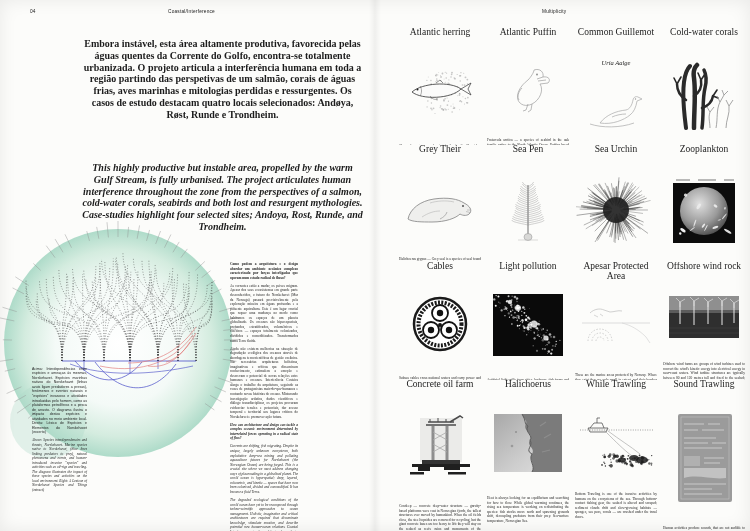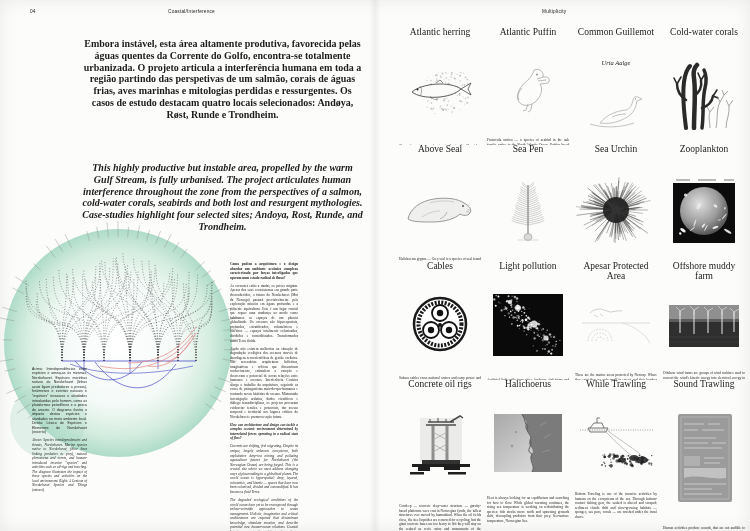--- a/index.html
+++ b/index.html
@@ -379,21 +379,21 @@
               <path d="M46,68 C46,62 44,58 46,52 M46,52 L43,47 M46,52 L50,47"></path>
             </g>
           </svg>
         </div>
         <div class="cap">
             <div class="micro">Lophelia pertusa builds reef structures in the cold, dark waters of the Norwegian shelf, growing only millimetres a year over thousands of years. The reefs shelter hundreds of species, from redfish to squat lobsters. Large areas have been crushed by bottom trawling before ever being mapped; ocean acidification now dissolves the exposed skeletons.</div>
           </div>
       </div>
 
       <div class="card">
-        <h3 class="card-title">Above Seal</h3>
+        <h3 class="card-title">Grey Their</h3>
         <div class="fig">
           <svg viewBox="0 0 80 58" width="80" height="58">
             <path d="M8,42 C10,32 20,24 34,22 C48,20 58,22 64,26 C70,29 72,33 70,36 C68,39 63,39 60,37 C56,41 46,45 32,45 C22,45 12,45 8,42 Z" fill="#efefed" stroke="#8f8f8f" stroke-width="0.9"></path>
             <path d="M30,26 C36,24 46,23 54,25 M22,40 C28,36 34,34 40,34" fill="none" stroke="#b5b5b5" stroke-width="0.6"></path>
             <path d="M40,42 C44,40 46,38 47,35" fill="none" stroke="#9a9a9a" stroke-width="0.7"></path>
             <circle cx="63" cy="29" r="1" fill="#555"></circle>
             <path d="M67,33 L71,33 M66,34.5 L70,35.5" stroke="#9a9a9a" stroke-width="0.5"></path>
           </svg>
         </div>
         <div class="cap">
@@ -835,21 +835,21 @@
               <path d="M18,12 L22,14 M24,11 L27,13" stroke="#c6c6c6"></path>
             </g>
           </svg>
         </div>
         <div class="cap">
             <div class="micro">These are the marine areas protected by Norway. Where they exist they are only small in extent, and their borders are materialised on the sea by their maps only — human lines drawn on charts. They cannot stop drifting pollution or warming water, but inside them trawl doors and anchors are kept away from the reefs, so the reefs stay whole.</div>
           </div>
       </div>
 
       <div class="card">
-        <h3 class="card-title">Offshore muddy farm</h3>
+        <h3 class="card-title">Offshore wind rock</h3>
         <div class="fig">
           <svg viewBox="0 0 80 46" width="80" height="46">
             <rect x="5" y="2" width="70" height="16" fill="#8f8f8f"></rect>
             <rect x="5" y="18" width="70" height="26" fill="#2f2f2f"></rect>
             <rect x="5" y="16" width="70" height="3" fill="#5c5c5c"></rect>
             <g stroke="#e9e9e9" stroke-width="1">
               <path d="M16,30 L16,8 M30,31 L30,7 M44,30 L44,8 M58,31 L58,7 M70,29 L70,9"></path>
             </g>
             <g stroke="#dcdcdc" stroke-width="0.7">
               <path d="M16,8 L12,4 M16,8 L21,5 M16,8 L16,13"></path>
@@ -860,21 +860,21 @@
             </g>
             <path d="M5,34 L75,34 M5,39 L75,39" stroke="#3a3a3a" stroke-width="1"></path>
           </svg>
         </div>
         <div class="cap">
             <div class="micro">Offshore wind farms are groups of wind turbines used to convert the wind's kinetic energy into electrical energy in near-coast waters. Wind turbine structures are typically between 80 and 120 metres tall and fixed to the seabed; floating turbines now reach deeper water. Multiple offshore wind farms are planned to be constructed in the Norwegian zone in the coming years.</div>
           </div>
       </div>
 
       <div class="card">
-        <h3 class="card-title">Concrete oil rigs</h3>
+        <h3 class="card-title">Concrete oil farm</h3>
         <div class="fig">
           <svg viewBox="0 0 80 70" width="80" height="70">
             <rect x="20" y="6" width="42" height="44" fill="#ebebe9"></rect>
             <g stroke="#8e8e8e" stroke-width="3">
               <path d="M33,14 L33,48 M47,14 L47,48"></path>
             </g>
             <g stroke="#a8a8a8" stroke-width="0.8" fill="none">
               <path d="M33,20 L47,28 M47,20 L33,28 M33,32 L47,40 M47,32 L33,40"></path>
             </g>
             <g stroke="#4c4c4c" stroke-width="1.5" fill="none">

